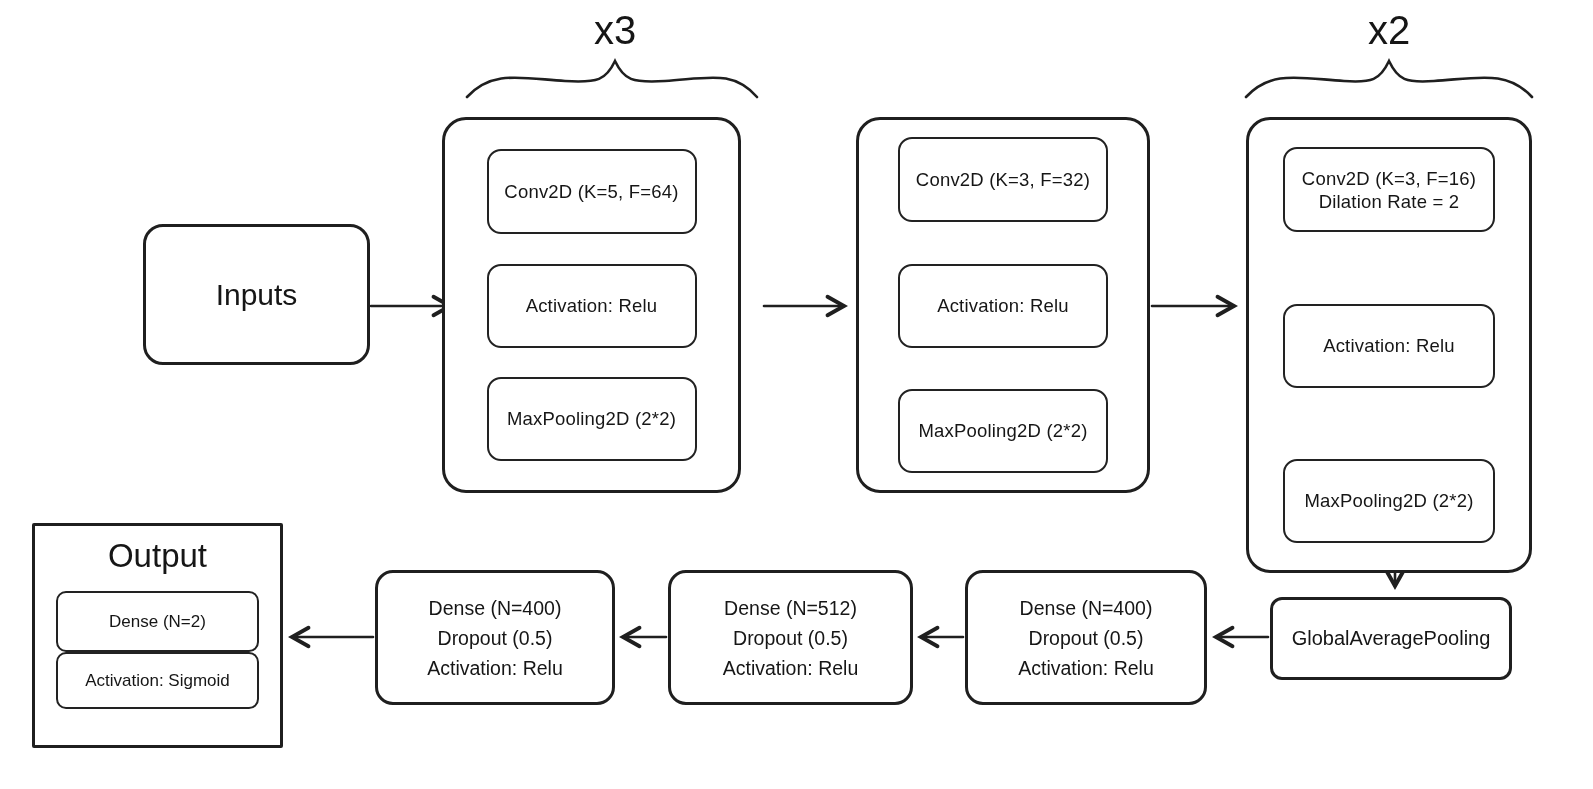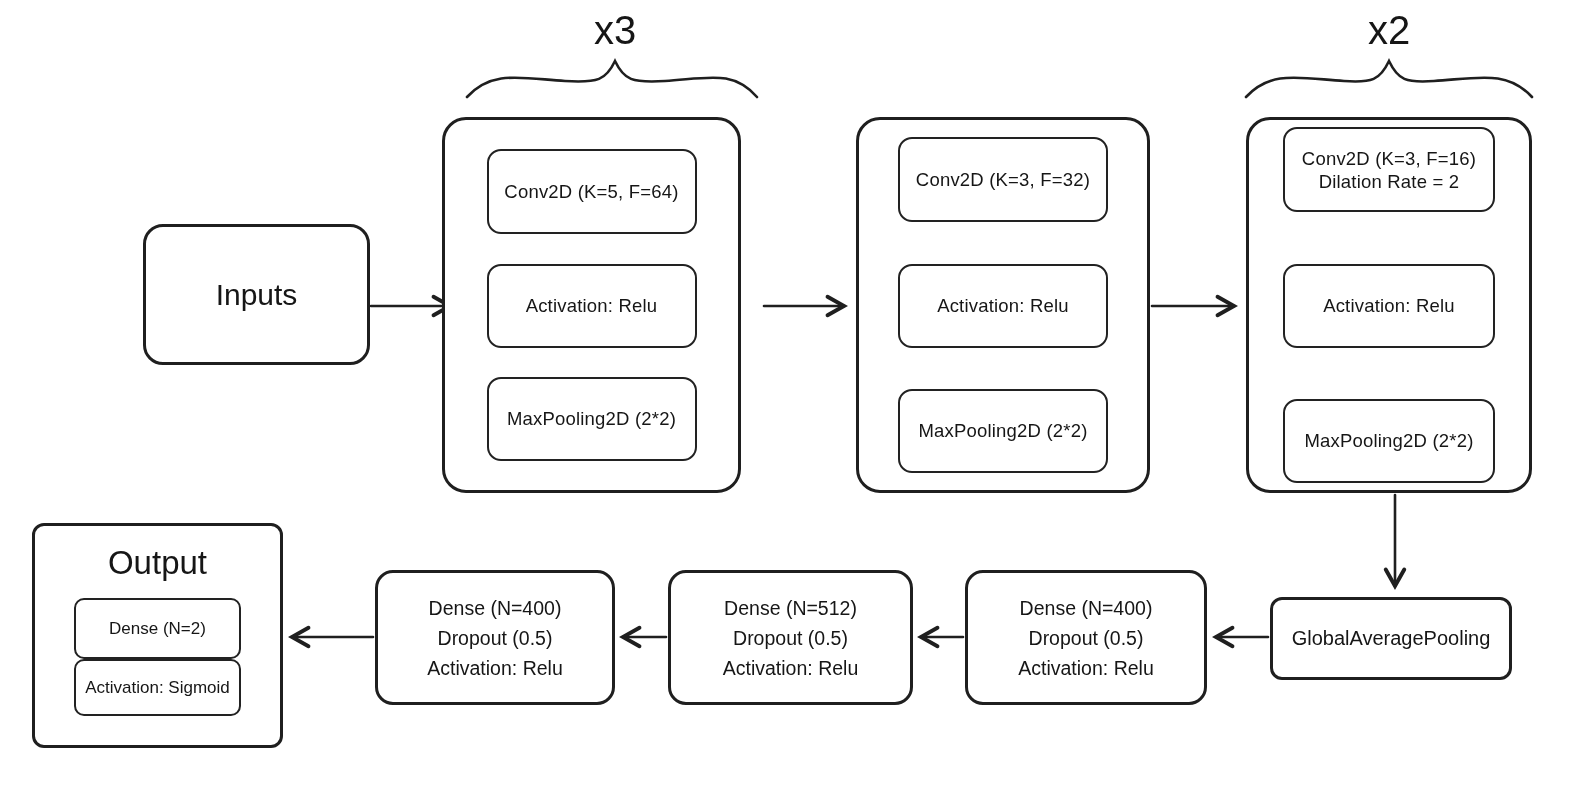--- a/index.html
+++ b/index.html
@@ -19,25 +19,25 @@
   .layer-box{
     box-sizing:border-box;border:2.5px solid #222222;border-radius:14px;
     background:#fff;display:flex;flex-direction:column;align-items:center;
     justify-content:center;text-align:center;
     font-size:18.5px;line-height:23px;letter-spacing:0.2px;
   }
   .inputs-node{border-radius:20px;font-size:30px;line-height:37px;z-index:2;}
   .dense-node{border-radius:18px;font-size:19.5px;line-height:30px;z-index:2;}
   .gap-node{border-radius:12px;font-size:20px;z-index:2;}
   .output-node{
-    border-radius:12px;justify-content:flex-start;padding-top:14px;z-index:2;
+    border-radius:2px;justify-content:flex-start;padding-top:7px;z-index:2;
   }
   .output-title{font-size:33px;line-height:45px;}
   .output-layer{
-    width:167px;box-sizing:border-box;border:2.5px solid #222;border-radius:10px;
+    width:203px;box-sizing:border-box;border:2.5px solid #222;border-radius:10px;
     background:#fff;display:flex;align-items:center;justify-content:center;
     font-size:17px;
   }
   .multiplier{
     position:absolute;top:8px;transform:translateX(-50%);
     font-size:40px;line-height:44px;font-weight:500;z-index:2;
   }
   svg.wires{position:absolute;left:0;top:0;z-index:1;}
 </style>
 </head>
@@ -91,21 +91,21 @@
     <span>Conv2D (K=3, F=32)</span>
   </div>
   <div class="layer-box" style="width:210px;height:84px;">
     <span>Activation: Relu</span>
   </div>
   <div class="layer-box" style="width:210px;height:84px;">
     <span>MaxPooling2D (2*2)</span>
   </div>
 </div>
 
-<div class="node conv-block" style="left:1246px;top:117px;width:286px;height:376px;gap:44px;">
+<div class="node conv-block" style="left:1246px;top:117px;width:286px;height:456px;gap:44px;">
   <div class="layer-box" style="width:212px;height:85px;">
     <span>Conv2D (K=3, F=16)</span>
     <span>Dilation Rate = 2</span>
   </div>
   <div class="layer-box" style="width:212px;height:84px;">
     <span>Activation: Relu</span>
   </div>
   <div class="layer-box" style="width:212px;height:84px;">
     <span>MaxPooling2D (2*2)</span>
   </div>

